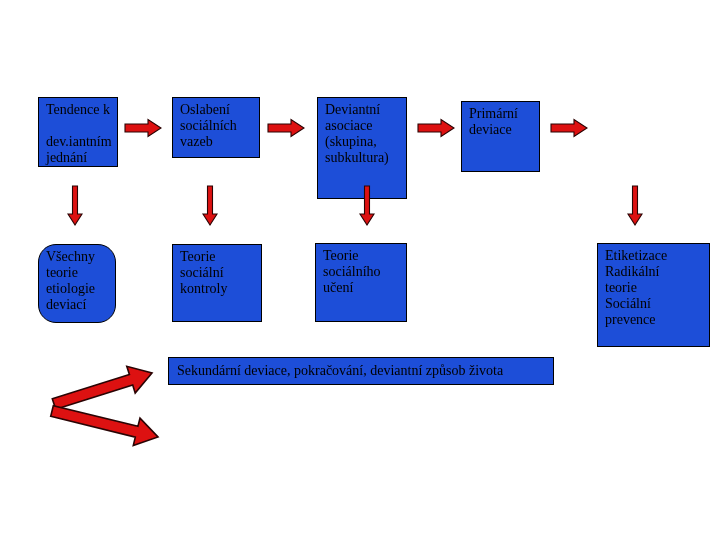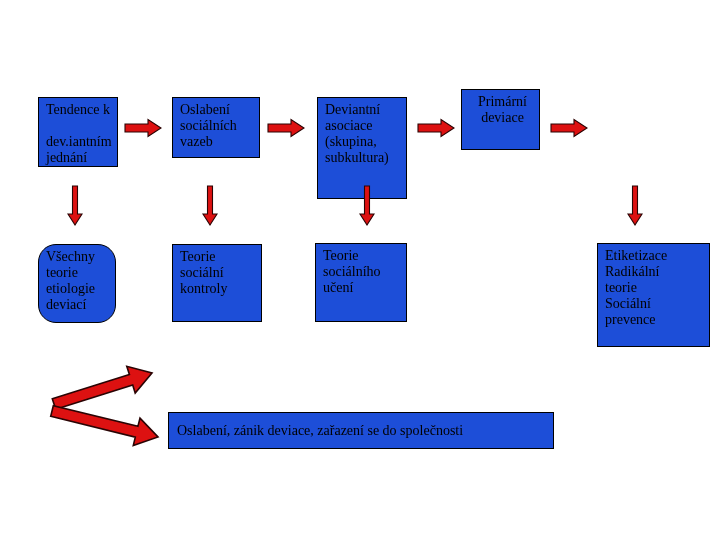--- a/index.html
+++ b/index.html
@@ -24,21 +24,21 @@
   .wide{
     display:flex;
     align-items:center;
     padding:0 4px 0 8px;
     white-space:nowrap;
   }
   
   #b-tendence      {left:38px;  top:97px;  width:80px; height:70px;}
   #b-oslabeni      {left:172px; top:97px;  width:88px; height:61px;}
   #b-asociace      {left:317px; top:97px;  width:90px; height:102px;}
-  #b-primarni      {left:461px; top:89px;  width:79px; height:61px;text-align:center;}
+  #b-primarni      {left:461px; top:101px;  width:79px; height:71px;}
   #b-reakce        {left:596px; top:97px;  width:91px; height:70px;}
   
   #b-vsechny       {left:38px;  top:244px; width:78px; height:79px;border-radius:18px;}
   #b-kontroly      {left:172px; top:244px; width:90px; height:78px;}
   #b-uceni         {left:315px; top:243px; width:92px; height:79px;}
   #b-etiketizace   {left:597px; top:243px; width:113px; height:104px;}
   
   #b-sekundarni    {left:168px; top:357px; width:386px; height:28px;}
   #b-zanik         {left:168px; top:412px; width:386px; height:37px;}
   #arrow-layer{
@@ -73,21 +73,21 @@
 kontroly</div>
   <div class="box" id="b-uceni">Teorie
 sociálního
 učení</div>
   <div class="box" id="b-etiketizace">Etiketizace
 Radikální
 teorie
 Sociální
 prevence</div>
 
-  <div class="box wide" id="b-zanik">Oslabení, zánik deviace, zařazení se do společnosti</div>
+  <div class="box wide" id="b-sekundarni">Sekundární deviace, pokračování, deviantní způsob života</div>
 
   <svg id="arrow-layer" viewBox="0 0 720 540" xmlns="http://www.w3.org/2000/svg">
       <polygon points="125.0,132.0 148.0,132.0 148.0,136.5 161.0,128.0 148.0,119.5 148.0,124.0 125.0,124.0" fill="#dd1111" stroke="#2a0404" stroke-width="1.1" stroke-linejoin="miter"></polygon>
       <polygon points="268.0,132.0 291.0,132.0 291.0,136.5 304.0,128.0 291.0,119.5 291.0,124.0 268.0,124.0" fill="#dd1111" stroke="#2a0404" stroke-width="1.1" stroke-linejoin="miter"></polygon>
       <polygon points="418.0,132.0 441.0,132.0 441.0,136.5 454.0,128.0 441.0,119.5 441.0,124.0 418.0,124.0" fill="#dd1111" stroke="#2a0404" stroke-width="1.1" stroke-linejoin="miter"></polygon>
       <polygon points="551.0,132.0 574.0,132.0 574.0,136.5 587.0,128.0 574.0,119.5 574.0,124.0 551.0,124.0" fill="#dd1111" stroke="#2a0404" stroke-width="1.1" stroke-linejoin="miter"></polygon>
       <polygon points="72.5,186.0 72.5,214.0 68.0,214.0 75.0,225.0 82.0,214.0 77.5,214.0 77.5,186.0" fill="#dd1111" stroke="#2a0404" stroke-width="1.1" stroke-linejoin="miter"></polygon>
       <polygon points="207.5,186.0 207.5,214.0 203.0,214.0 210.0,225.0 217.0,214.0 212.5,214.0 212.5,186.0" fill="#dd1111" stroke="#2a0404" stroke-width="1.1" stroke-linejoin="miter"></polygon>
       <polygon points="364.5,186.0 364.5,214.0 360.0,214.0 367.0,225.0 374.0,214.0 369.5,214.0 369.5,186.0" fill="#dd1111" stroke="#2a0404" stroke-width="1.1" stroke-linejoin="miter"></polygon>
       <polygon points="632.5,186.0 632.5,214.0 628.0,214.0 635.0,225.0 642.0,214.0 637.5,214.0 637.5,186.0" fill="#dd1111" stroke="#2a0404" stroke-width="1.1" stroke-linejoin="miter"></polygon>

